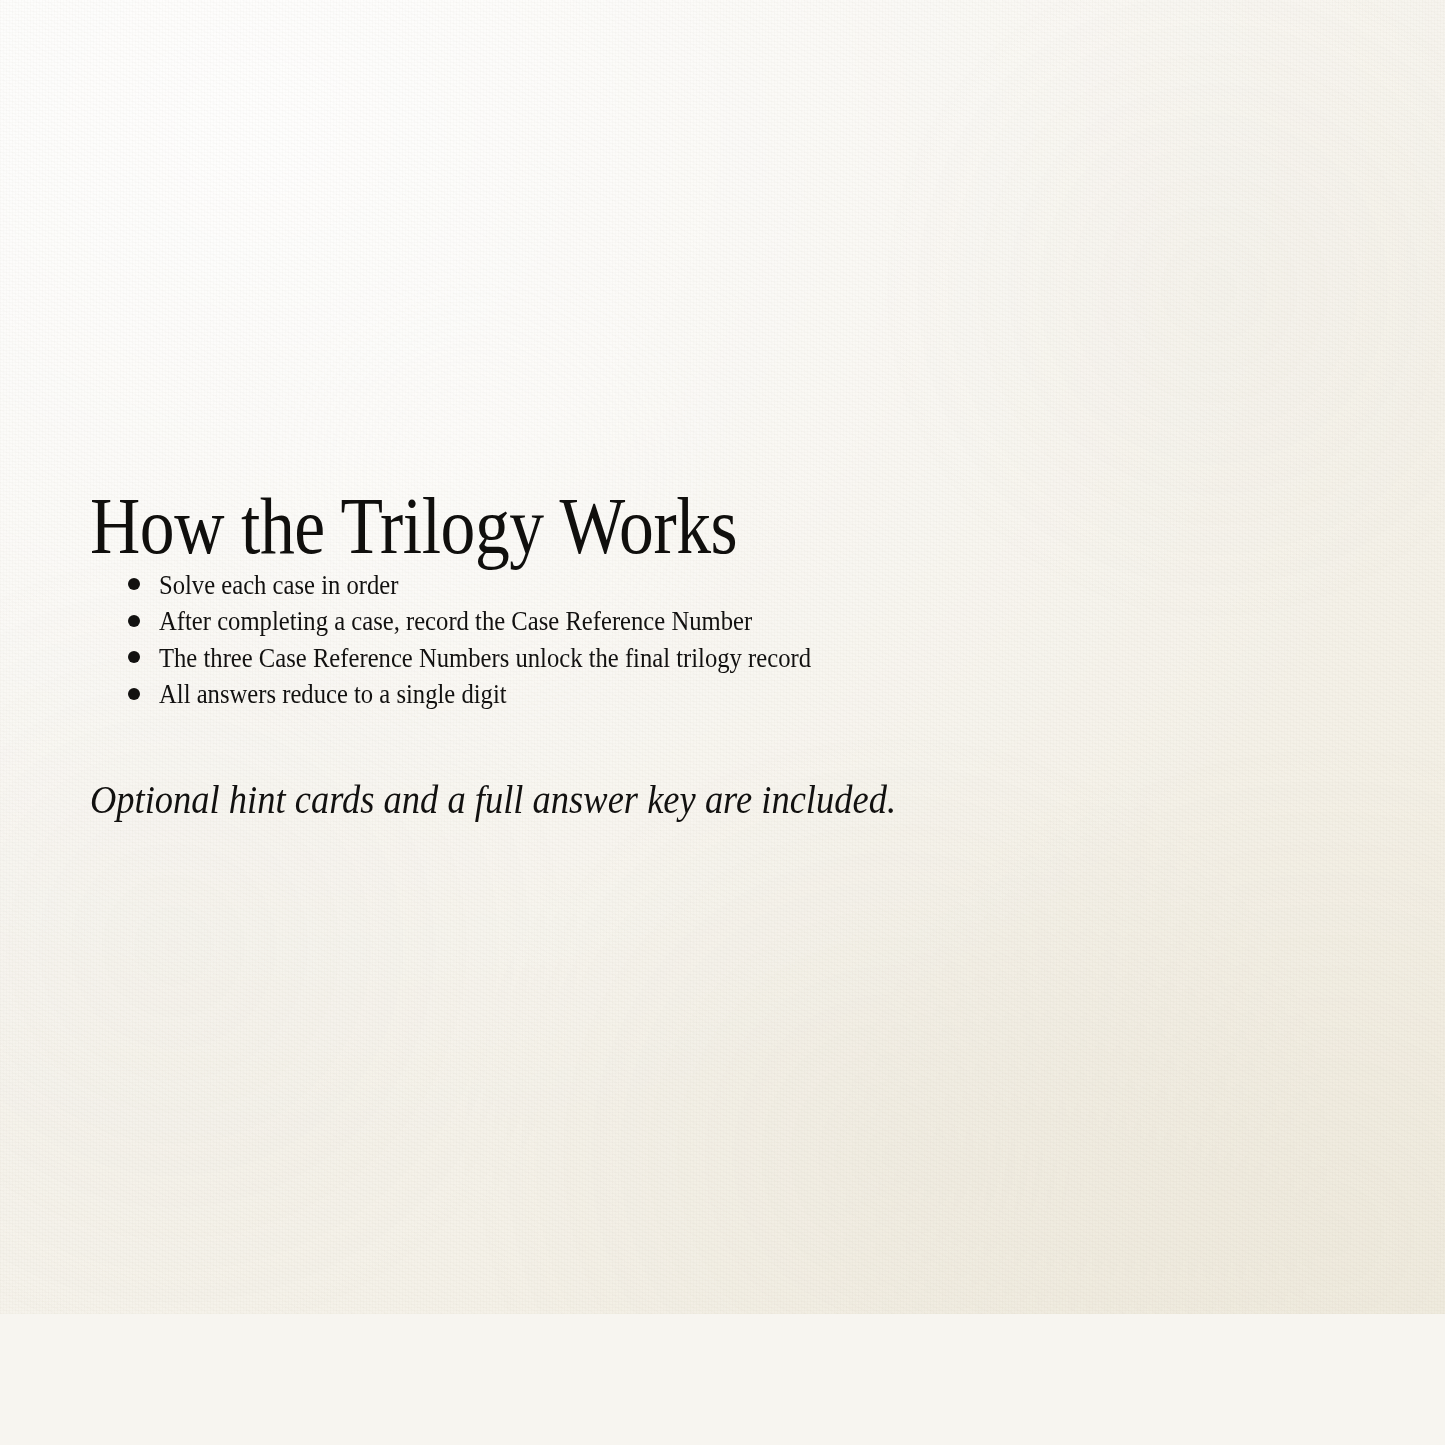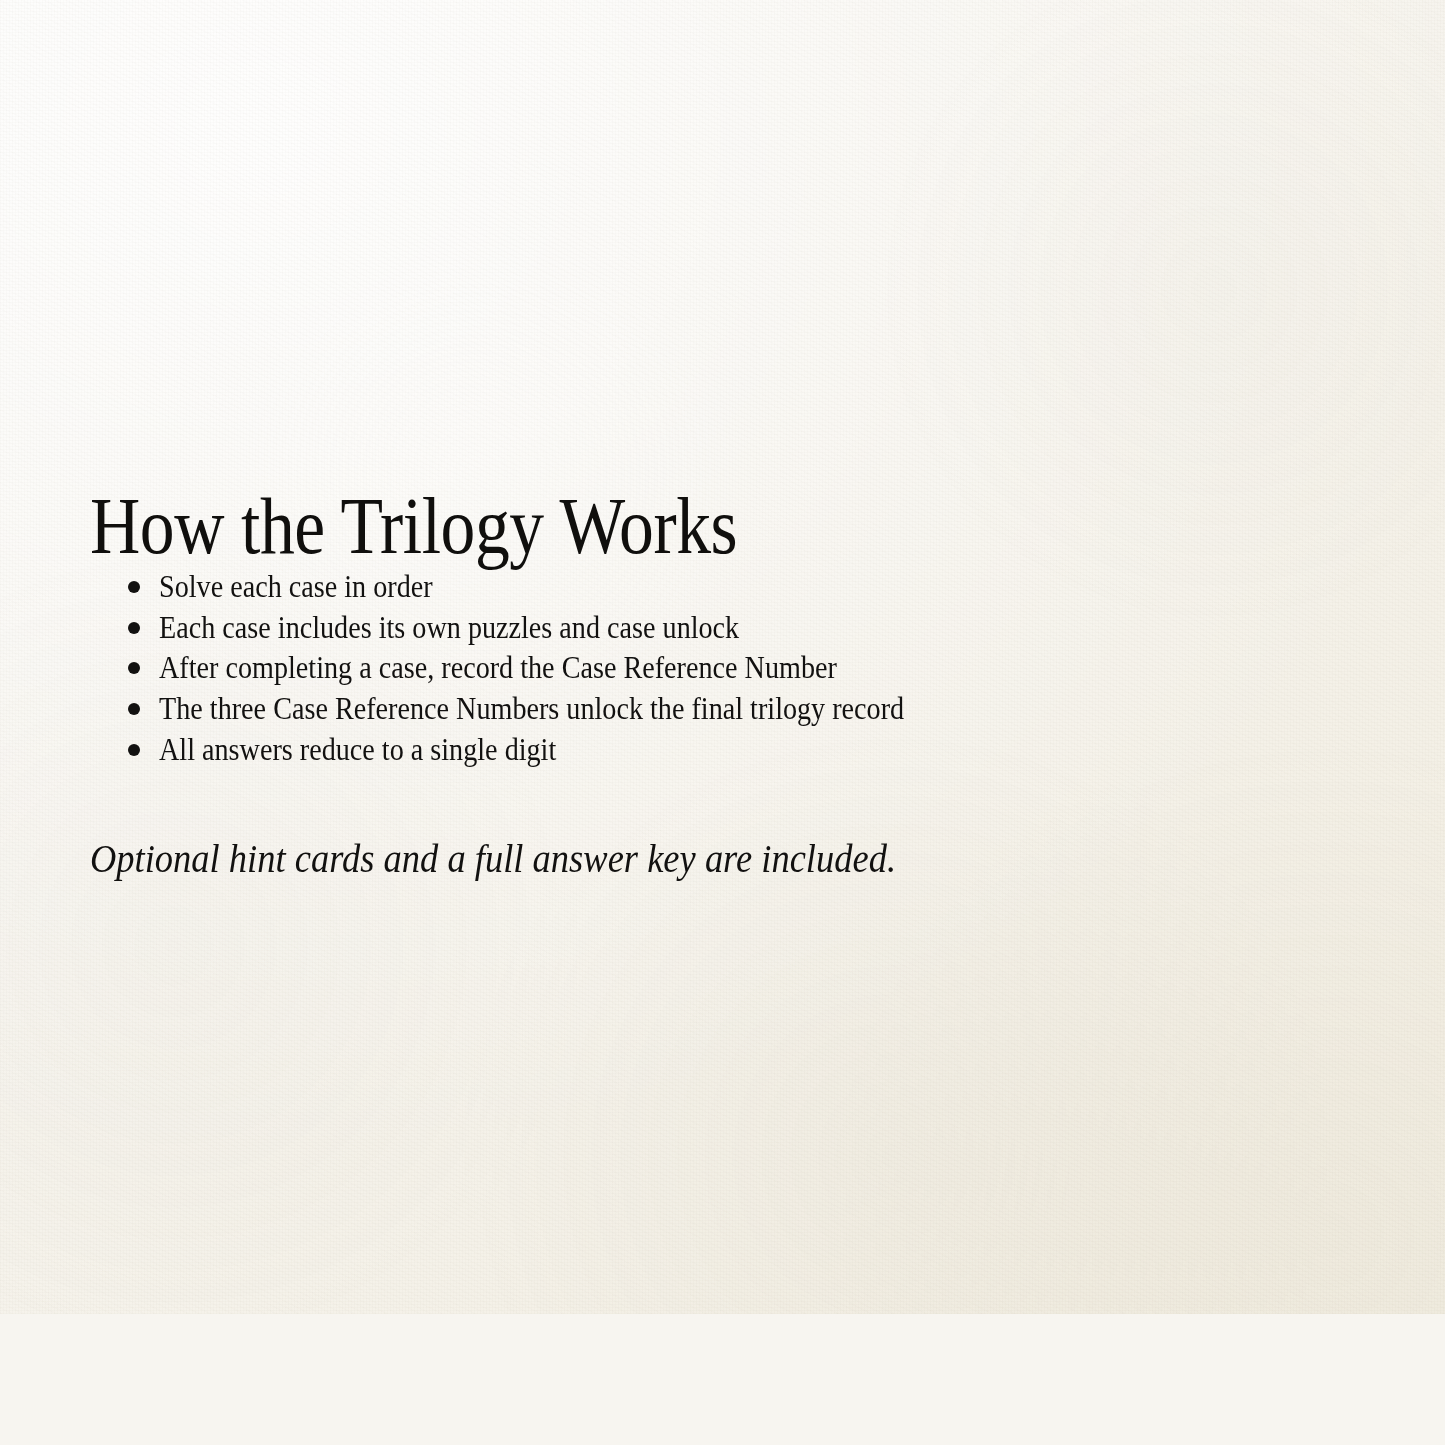--- a/index.html
+++ b/index.html
@@ -99,21 +99,21 @@
 
   #bullet-list {
     list-style: none;
     margin: 0;
     padding: 0 0 0 38px;
   }
 
   #bullet-list li {
     position: relative;
     font-family: "Liberation Serif", "DejaVu Serif", serif;
-    font-size: 32px;
+    font-size: 28px;
     line-height: 1.12;
     color: #121110;
     white-space: nowrap;
     padding: 0 0 0 31px;
     margin: 0 0 5px 0;
   }
 
   #bullet-list li .bullet-text {
     display: inline-block;
     transform: scaleX(0.88);
@@ -160,24 +160,20 @@
 
     <h1 id="page-title">How the Trilogy Works</h1>
 
     <ul id="bullet-list">
 
       <li>
         <span class="bullet-dot"></span>
         <span class="bullet-text">Solve each case in order</span>
       </li>
 
-      <li>
-        <span class="bullet-dot"></span>
-        <span class="bullet-text">Each case includes its own puzzles and case unlock</span>
-      </li>
 
       <li>
         <span class="bullet-dot"></span>
         <span class="bullet-text">After completing a case, record the Case Reference Number</span>
       </li>
 
       <li>
         <span class="bullet-dot"></span>
         <span class="bullet-text">The three Case Reference Numbers unlock the final trilogy record</span>
       </li>

